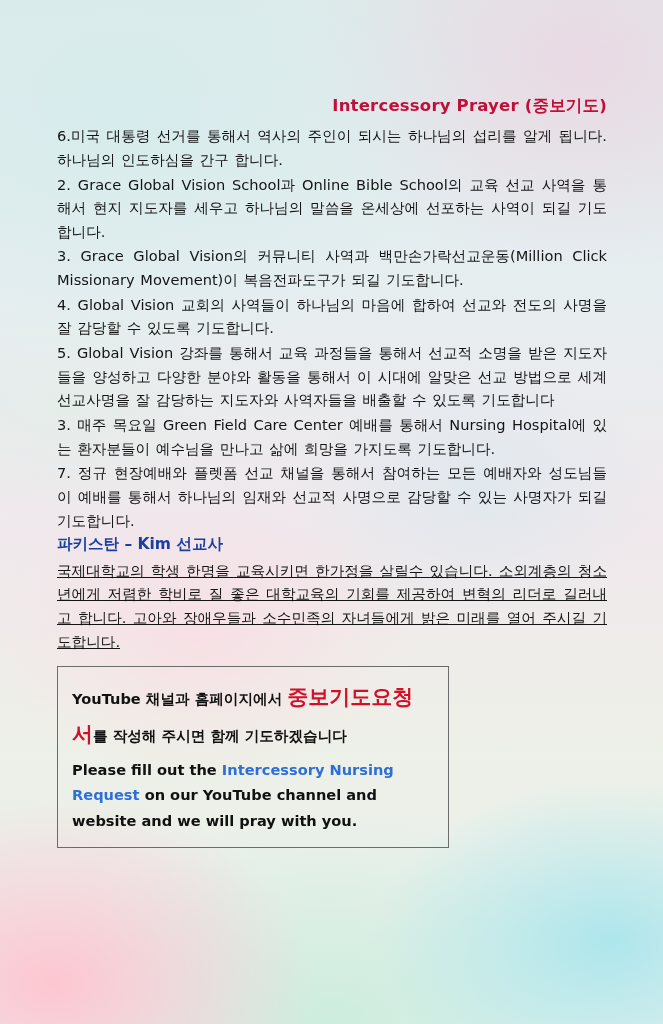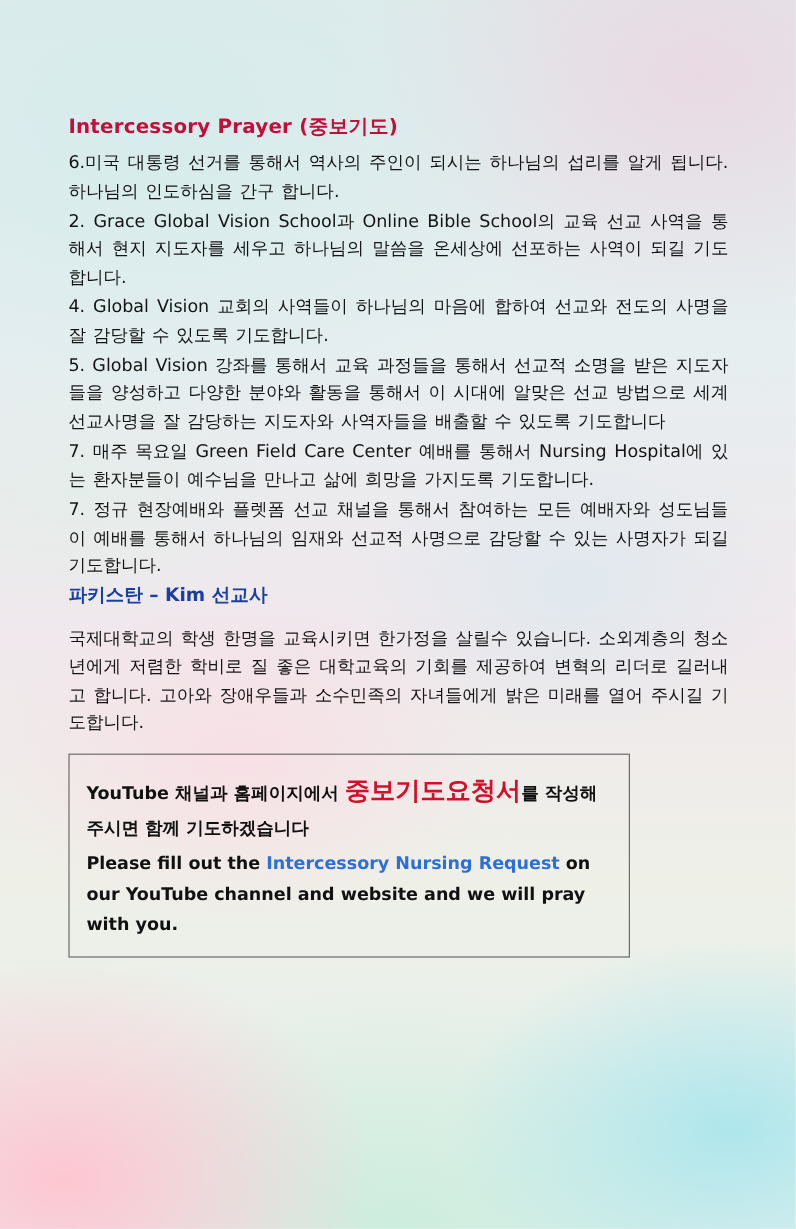--- a/index.html
+++ b/index.html
@@ -40,51 +40,53 @@
     top: 95px;
     width: 550px;
   }
   .h-title {
     color: #c0103a;
     font-weight: bold;
     font-size: 16.5px;
     letter-spacing: 0.2px;
     margin: 0 0 7px 0;
     line-height: 1.35;
+    text-align: right;
   }
   .h-title .paren {
     color: #c0103a;
   }
   .para {
     color: #141414;
     font-size: 14.6px;
     line-height: 1.62;
     margin: 0 0 1px 0;
     text-align: justify;
     text-justify: inter-word;
     word-spacing: 1px;
   }
   .sub-title {
     color: #1a3fa0;
     font-weight: bold;
     font-size: 15.5px;
-    margin: 2px 0 13px 0;
+    margin: 2px 0 3px 0;
     line-height: 1.4;
   }
   .req-title {
     margin-top: 9px;
   }
   .body-para {
     margin-bottom: 2px;
+    text-decoration: underline;
   }
   .notice {
     margin-top: 13px;
     border: 1px solid #6c6c6c;
     padding: 12px 14px 13px 14px;
-    width: 468px;
+    width: 392px;
     box-sizing: border-box;
     background: transparent;
   }
   .notice-line-1 {
     font-size: 14.6px;
     color: #111;
     font-weight: bold;
     line-height: 1.75;
     margin: 0;
   }
@@ -110,23 +112,24 @@
 
 <div class="page">
   <div class="wash"></div>
 
   <div class="content">
 
     <h2 class="h-title"><span>Intercessory Prayer </span><span class="paren">(중보기도)</span></h2>
 
     <p class="para">6.미국 대통령 선거를 통해서 역사의 주인이 되시는 하나님의 섭리를 알게 됩니다. 하나님의 인도하심을 간구 합니다.</p>
     <p class="para">2. Grace Global Vision School과 Online Bible School의 교육 선교 사역을 통해서 현지 지도자를 세우고 하나님의 말씀을 온세상에 선포하는 사역이 되길 기도합니다.</p>
+    <p class="para">3. Grace Global Vision의 커뮤니티 사역과 백만손가락선교운동(Million Click Missionary Movement)이 복음전파도구가 되길 기도합니다.</p>
     <p class="para">4. Global Vision 교회의 사역들이 하나님의 마음에 합하여 선교와 전도의 사명을 잘 감당할 수 있도록 기도합니다.</p>
     <p class="para">5. Global Vision 강좌를 통해서 교육 과정들을 통해서 선교적 소명을 받은 지도자들을 양성하고 다양한 분야와 활동을 통해서 이 시대에 알맞은 선교 방법으로 세계선교사명을 잘 감당하는 지도자와 사역자들을 배출할 수 있도록 기도합니다</p>
-    <p class="para">7. 매주 목요일 Green Field Care Center 예배를 통해서 Nursing Hospital에 있는 환자분들이 예수님을 만나고 삶에 희망을 가지도록 기도합니다.</p>
+    <p class="para">3. 매주 목요일 Green Field Care Center 예배를 통해서 Nursing Hospital에 있는 환자분들이 예수님을 만나고 삶에 희망을 가지도록 기도합니다.</p>
     <p class="para">7. 정규 현장예배와 플렛폼 선교 채널을 통해서 참여하는 모든 예배자와 성도님들이 예배를 통해서 하나님의 임재와 선교적 사명으로 감당할 수 있는 사명자가 되길 기도합니다.</p>
 
 
     <div class="sub-title">파키스탄 – Kim 선교사</div>
 
     <p class="para body-para">국제대학교의 학생 한명을 교육시키면 한가정을 살릴수 있습니다. 소외계층의 청소년에게 저렴한 학비로 질 좋은 대학교육의 기회를 제공하여 변혁의 리더로 길러내고 합니다. 고아와 장애우들과 소수민족의 자녀들에게 밝은 미래를 열어 주시길 기도합니다.</p>
 
     <div class="notice">
       <p class="notice-line-1"><span>YouTube 채널과 홈페이지에서 </span><span class="red-big">중보기도요청서</span><span>를 작성해 주시면 함께 기도하겠습니다</span></p>
       <p class="notice-line-2"><span>Please fill out the </span><span class="blue">Intercessory Nursing Request</span><span> on our YouTube channel and website and we will pray with you.</span></p>

